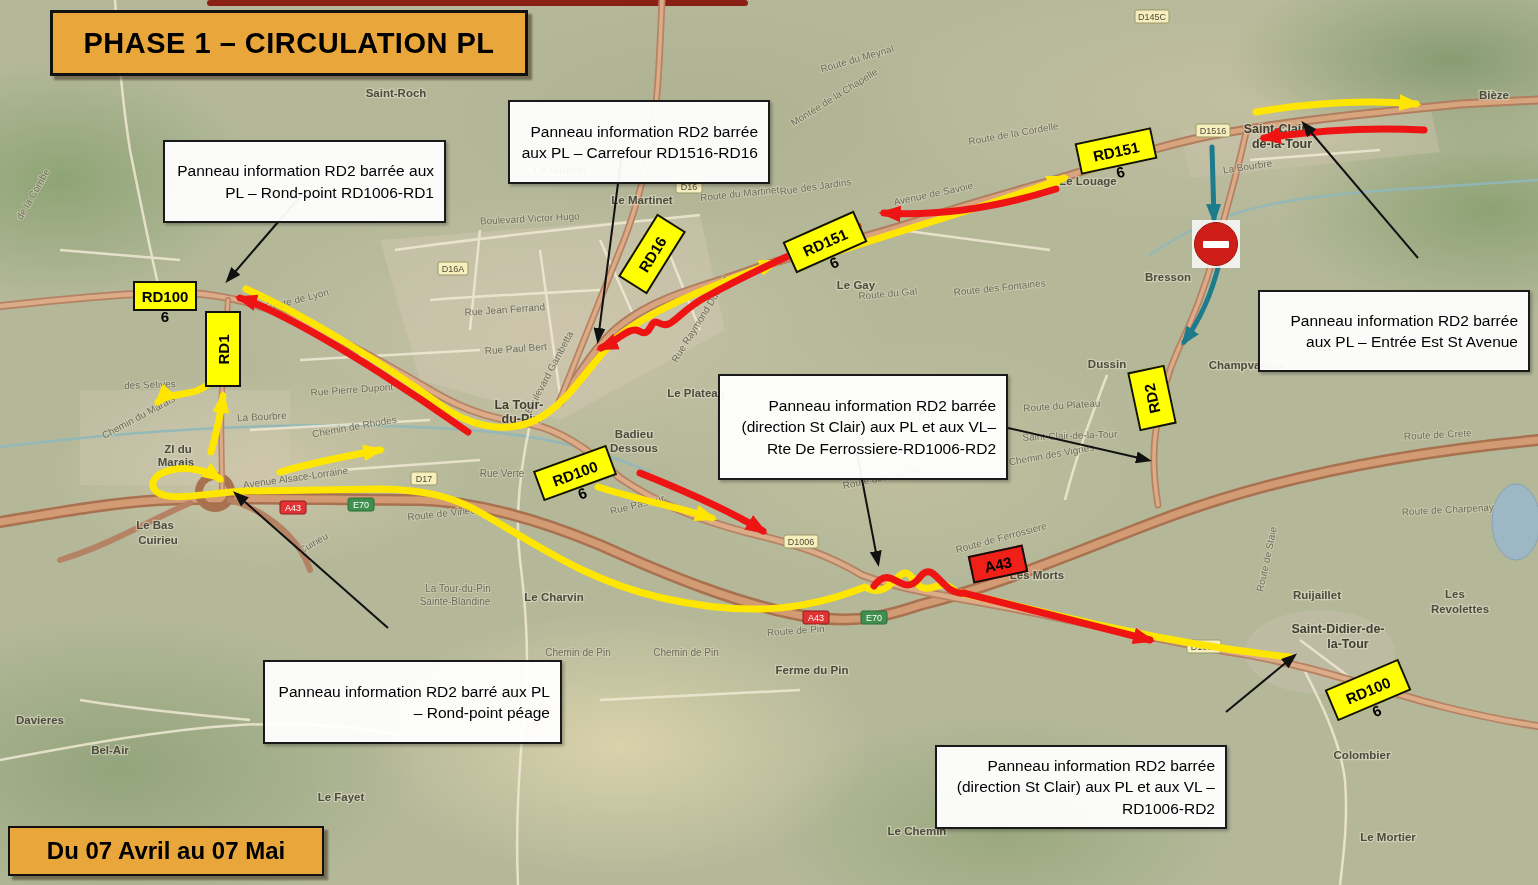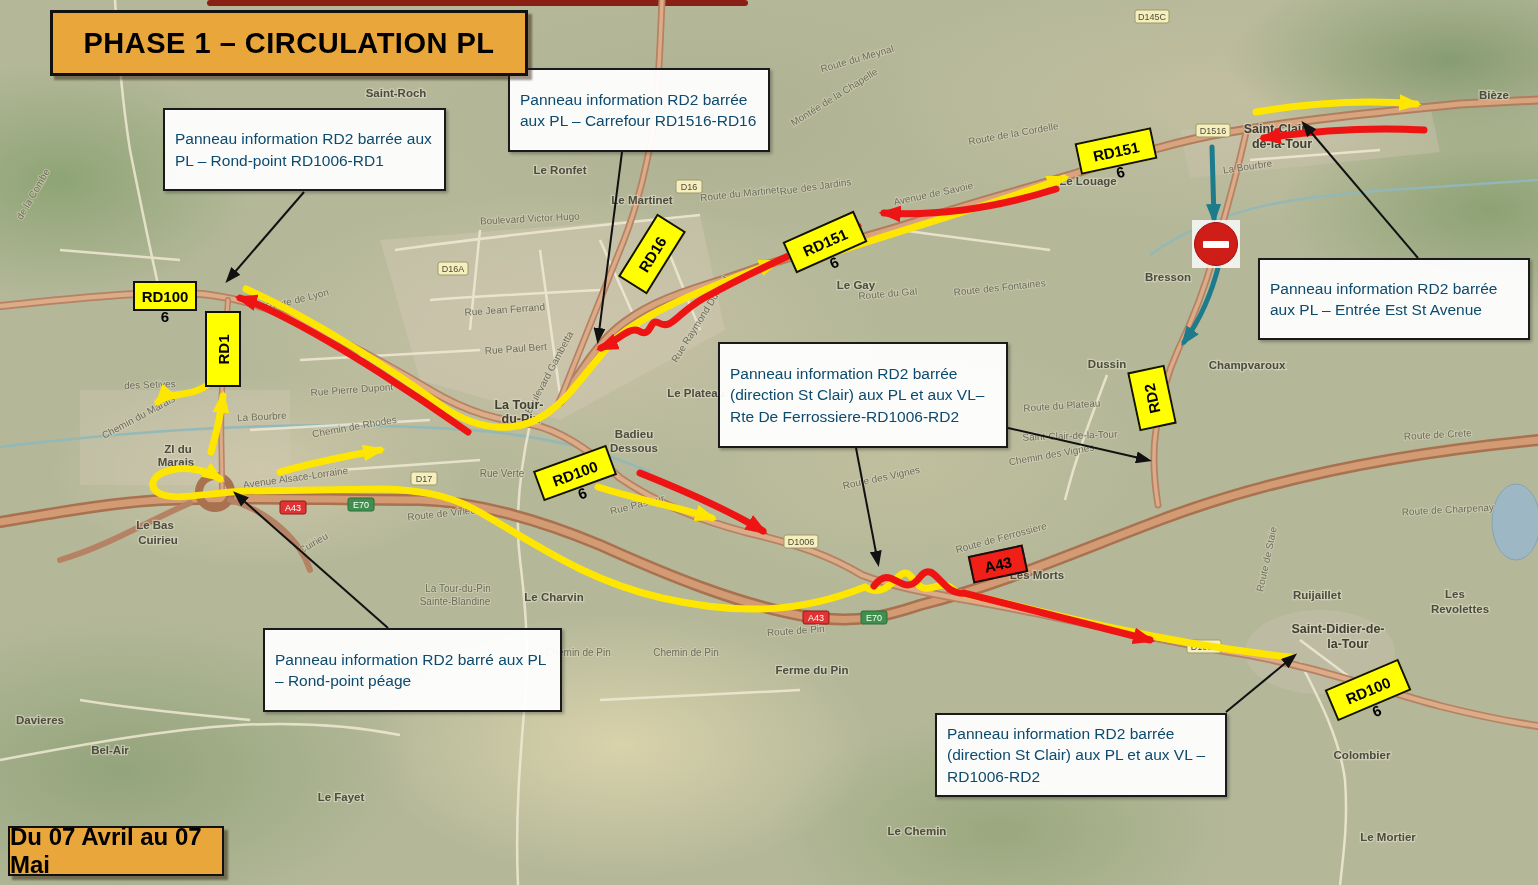--- a/index.html
+++ b/index.html
@@ -24,23 +24,23 @@
   .place{font-size:11.5px;font-weight:bold;fill:#4c4c40;paint-order:stroke;stroke:#dcd9c2;stroke-width:2.6px;stroke-opacity:.6;}
   .place.big{font-size:12.5px;fill:#3f3f34;}
   .sh-d rect{fill:#f6eebc;stroke:#9a9a6a;}
   .sh-d text{fill:#4c4c3a;}
   .sh-a rect{fill:#e23333;stroke:#8a1f1f;}
   .sh-a text{fill:#fff;}
   .sh-e rect{fill:#3f8f4f;stroke:#2c6e3a;}
   .sh-e text{fill:#fff;}
   .shield text{font-size:9px;text-anchor:middle;}
   .callout{position:absolute;background:rgba(255,255,255,.95);border:2px solid #1a1a1a;
-    display:flex;align-items:center;justify-content:center;text-align:left;
-    font-size:15.5px;line-height:1.38;color:#0c4a6e;padding:4px 10px;box-sizing:border-box;
-    box-shadow:2px 2px 3px rgba(0,0,0,.28);}
+    display:flex;align-items:center;justify-content:center;text-align:right;
+    font-size:15.5px;line-height:1.38;color:#000000;padding:4px 10px;box-sizing:border-box;
+    box-shadow:2px 2px 3px rgba(0,0,0,.28);margin-top:32px;}
   .banner{position:absolute;background:#E9A63B;border:3px solid #111;color:#000;font-weight:bold;
     display:flex;align-items:center;justify-content:center;box-sizing:border-box;
     box-shadow:4px 4px 2px rgba(40,20,0,.45);}
   .banner.title{font-size:29px;letter-spacing:.5px;}
   .banner.date{font-size:24px;border-width:2.5px;}
   .rlabel{position:absolute;background:#FFFF00;border:2px solid #111;display:flex;align-items:center;
     justify-content:center;font-weight:bold;font-size:15px;color:#000;box-sizing:border-box;}
   .rlabel .l2{position:absolute;left:50%;bottom:-16px;transform:translateX(-50%);}
   .rlabel .l2:empty{display:none;}
   .rlabel.red{background:#F02018;}
@@ -353,17 +353,17 @@
   <div class="callout" style="left:263px;top:628px;width:299px;height:84px;">
     <span>Panneau information RD2 barré aux PL – Rond-point péage</span>
   </div>
   <div class="callout" style="left:935px;top:713px;width:292px;height:84px;">
     <span>Panneau information RD2 barrée (direction St Clair) aux PL et aux VL –  RD1006-RD2</span>
   </div>
 
   <div class="banner title" style="left:10px;top:10px;width:478px;height:66px;margin-left:40px;">
     <span>PHASE 1 – CIRCULATION PL</span>
   </div>
-  <div class="banner date" style="left:8px;top:826px;width:216px;height:50px;">
+  <div class="banner date" style="left:8px;top:826px;width:316px;height:50px;">
     <span>Du 07 Avril  au 07 Mai</span>
   </div>
 
 </div>
 
 </body></html>

